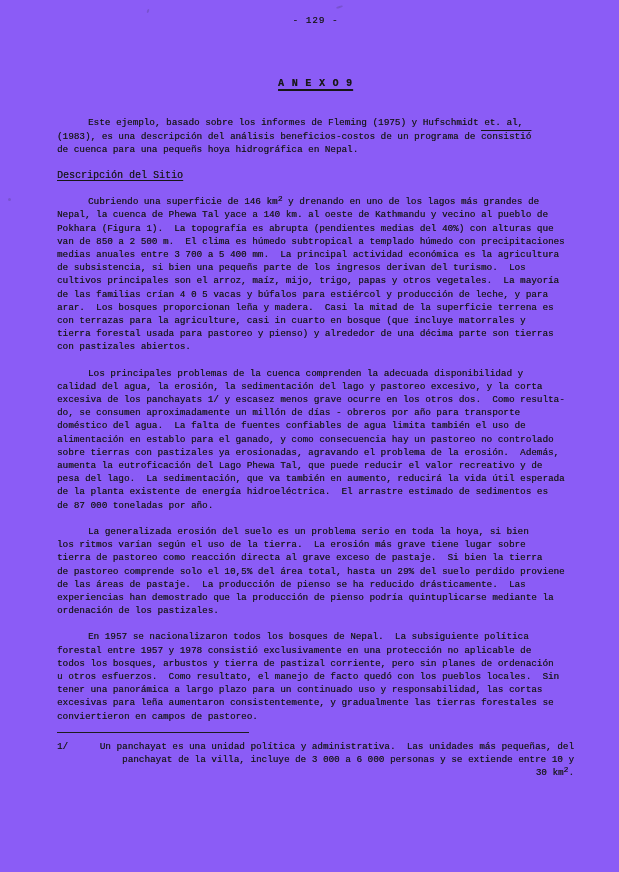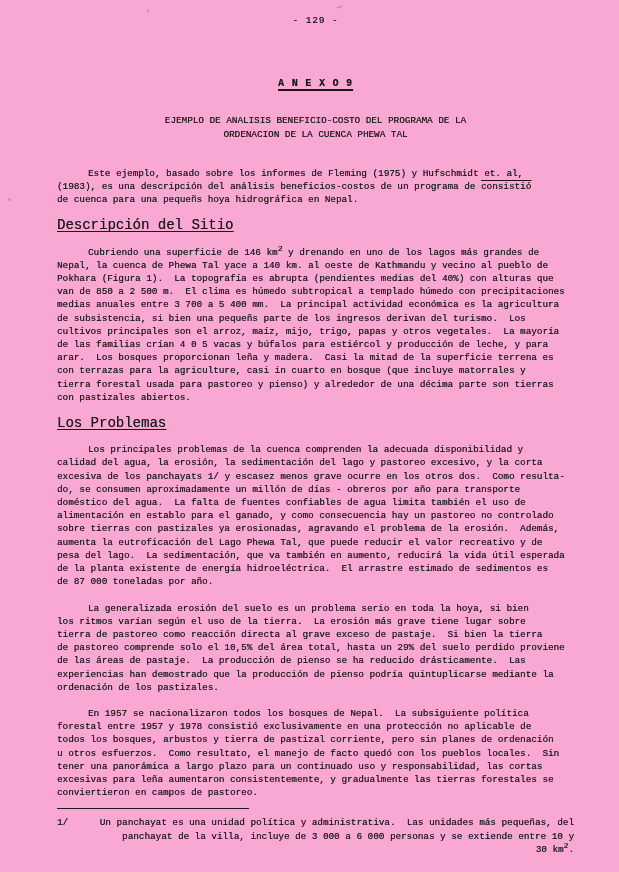--- a/index.html
+++ b/index.html
@@ -6,21 +6,21 @@
     margin: 0;
     padding: 0;
     background: #e8e8e6;
   }
   .page {
     position: relative;
     width: 619px;
     height: 872px;
     margin: 0 auto;
     box-sizing: border-box;
-    background: #f9a8d4;
+    background: #8b5cf6;
     color: #171717;
     font-family: "Liberation Mono", "DejaVu Sans Mono", monospace;
     font-size: 9.3px;
     line-height: 13.2px;
     padding: 14px 45px 0 57px;
     overflow: hidden;
     text-shadow: 0.25px 0 0 rgba(23,23,23,0.65);
   }
   .page-number {
     text-align: center;
@@ -41,21 +41,21 @@
     margin-top: 24px;
   }
   .para {
     margin: 13px 0 0 0;
     white-space: pre-wrap;
   }
   .para.indent { text-indent: 31px; }
   .para.intro  { margin-top: 26px; }
   .heading {
     margin: 13px 0 0 0;
-    font-size: 14px;
+    font-size: 10px;
     font-weight: normal;
     text-decoration: underline;
     text-underline-offset: 2px;
     text-decoration-thickness: 1px;
   }
   .u {
     text-underline-offset: 2px;
     margin-top: 8px;
   }
   .ov { text-decoration: overline; }
@@ -99,45 +99,40 @@
 <div class="page">
 
   <div class="speck speck-1"></div>
   <div class="speck speck-2"></div>
   <div class="speck speck-3"></div>
 
   <div class="page-number">- 129 -</div>
 
   <div class="title">A N E X O  9</div>
 
-  <div class="subtitle">
-    <div>EJEMPLO DE ANALISIS BENEFICIO-COSTO DEL PROGRAMA DE LA</div>
-    <div>ORDENACION DE LA CUENCA PHEWA TAL</div>
-  </div>
 
   <p class="para indent intro"><span>Este ejemplo, basado sobre los informes de Fleming (1975) y Hufschmidt </span><span class="u">et. al</span><span>,
 (1983), es una descripción del análisis beneficios-costos de un programa de </span><span class="ov">consistió</span><span>
 de cuenca para una pequeñs hoya hidrográfica en Nepal.</span></p>
 
   <h2 class="heading">Descripción del Sitio</h2>
 
   <p class="para indent"><span>Cubriendo una superficie de 146 km</span><span class="sup">2</span><span> y drenando en uno de los lagos más grandes de
 Nepal, la cuenca de Phewa Tal yace a 140 km. al oeste de Kathmandu y vecino al pueblo de
 Pokhara (Figura 1).  La topografía es abrupta (pendientes medias del 40%) con alturas que
 van de 850 a 2 500 m.  El clima es húmedo subtropical a templado húmedo con precipitaciones
 medias anuales entre 3 700 a 5 400 mm.  La principal actividad económica es la agricultura
 de subsistencia, si bien una pequeñs parte de los ingresos derivan del turismo.  Los
 cultivos principales son el arroz, maíz, mijo, trigo, papas y otros vegetales.  La mayoría
 de las familias crían 4 0 5 vacas y búfalos para estiércol y producción de leche, y para
 arar.  Los bosques proporcionan leña y madera.  Casi la mitad de la superficie terrena es
 con terrazas para la agriculture, casi in cuarto en bosque (que incluye matorrales y
 tierra forestal usada para pastoreo y pienso) y alrededor de una décima parte son tierras
 con pastizales abiertos.</span></p>
 
-  <h2 class="heading">Los Problemas</h2>
 
   <p class="para indent"><span>Los principales problemas de la cuenca comprenden la adecuada disponibilidad y
 calidad del agua, la erosión, la sedimentación del lago y pastoreo excesivo, y la corta
 excesiva de los panchayats </span><span class="u">1/</span><span> y escasez menos grave ocurre en los otros dos.  Como resulta-
 do, se consumen aproximadamente un millón de días - obreros por año para transporte
 doméstico del agua.  La falta de fuentes confiables de agua limita también el uso de
 alimentación en establo para el ganado, y como consecuencia hay un pastoreo no controlado
 sobre tierras con pastizales ya erosionadas, agravando el problema de la erosión.  Además,
 aumenta la eutroficación del Lago Phewa Tal, que puede reducir el valor recreativo y de
 pesa del lago.  La sedimentación, que va también en aumento, reducirá la vida útil esperada

